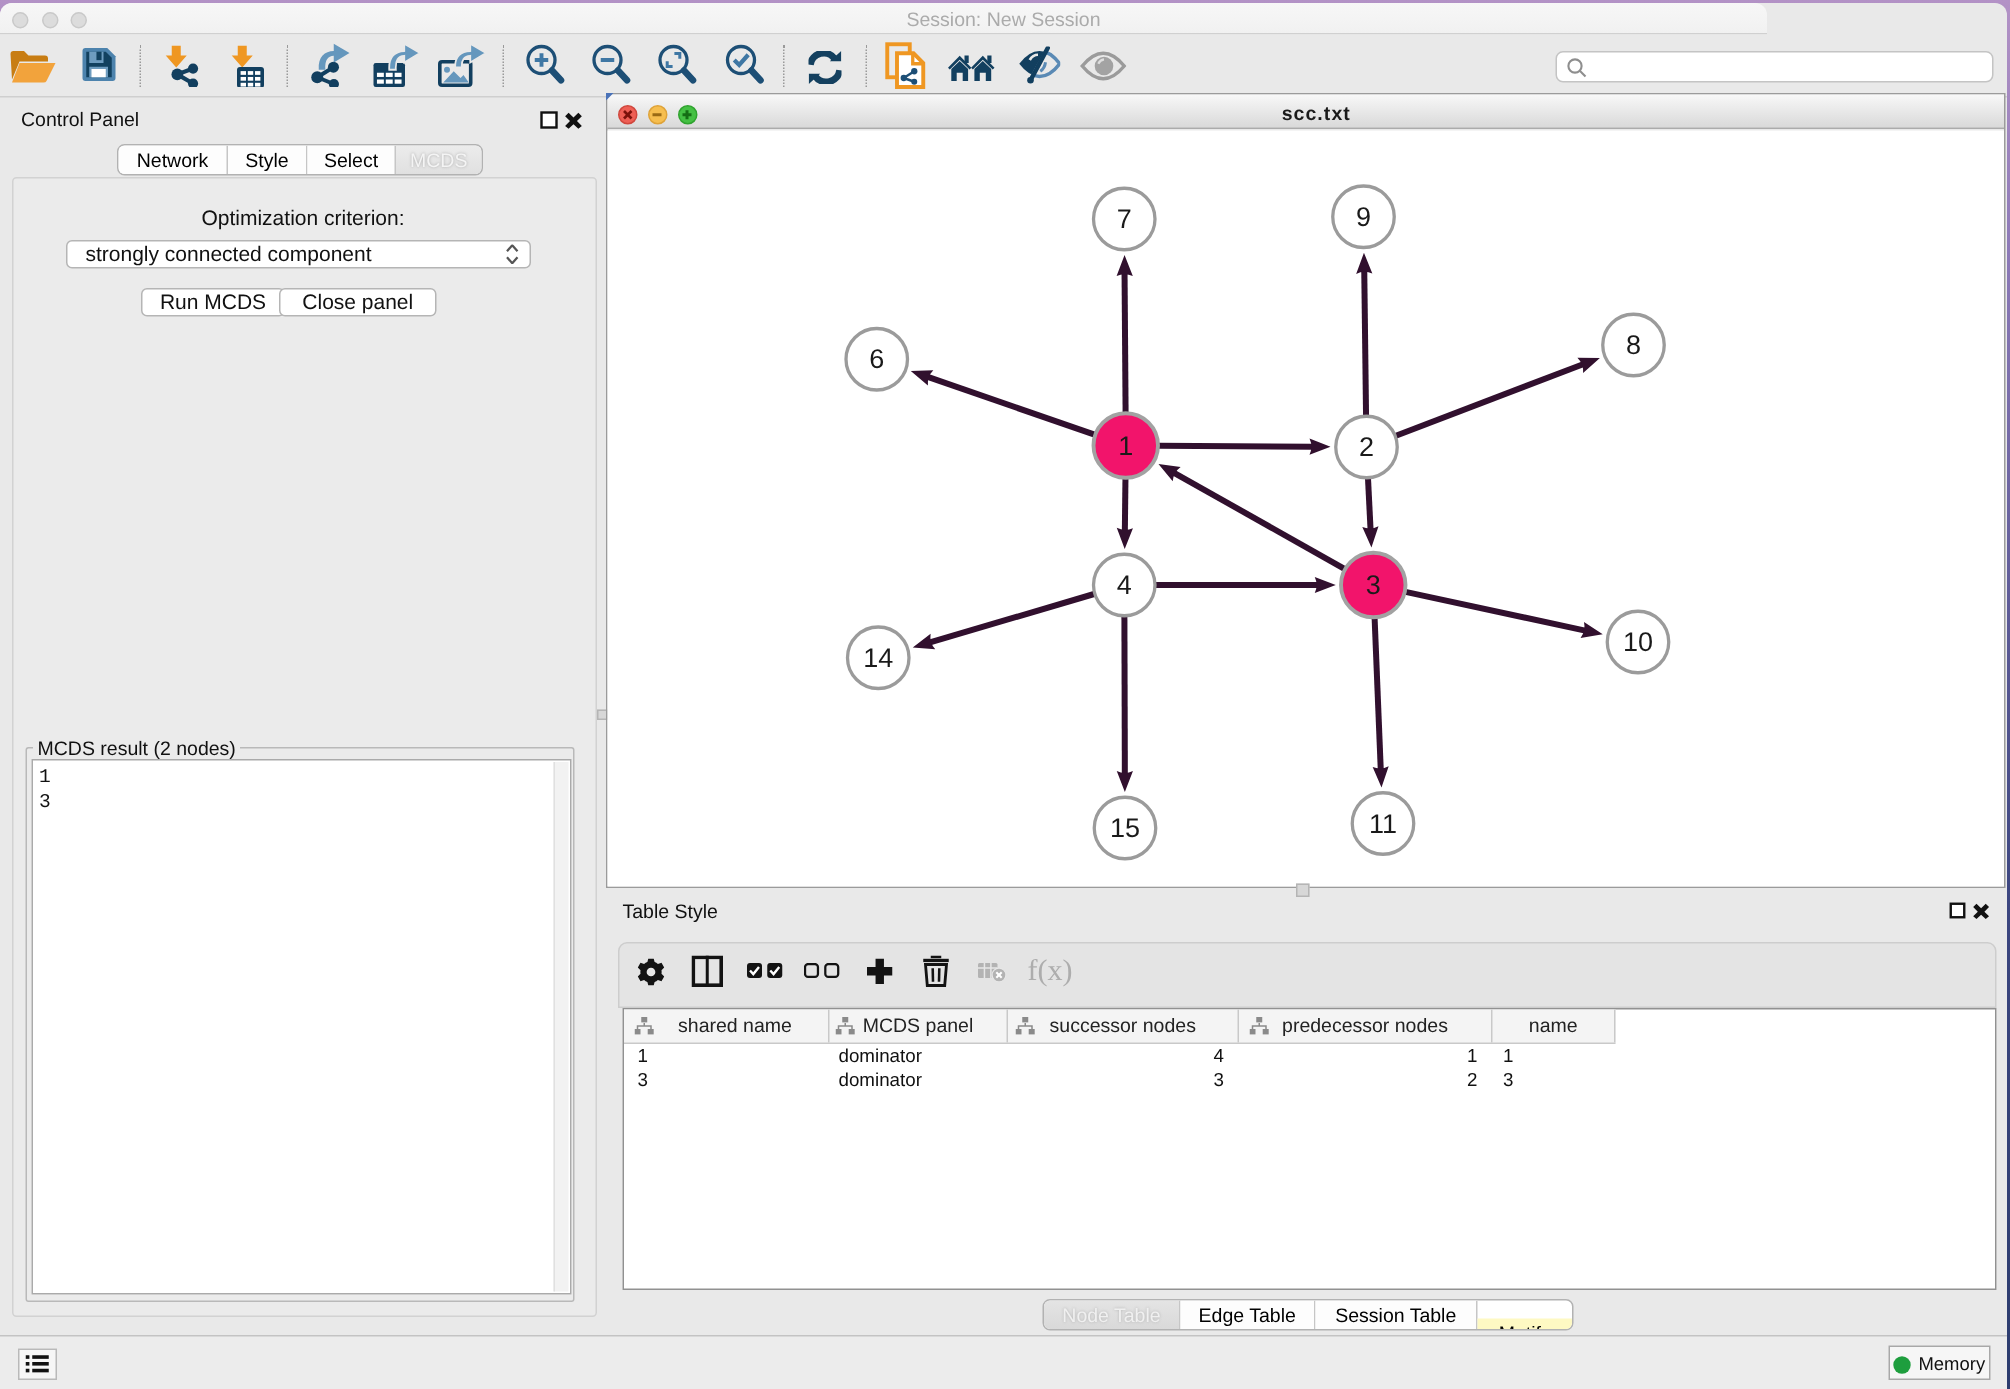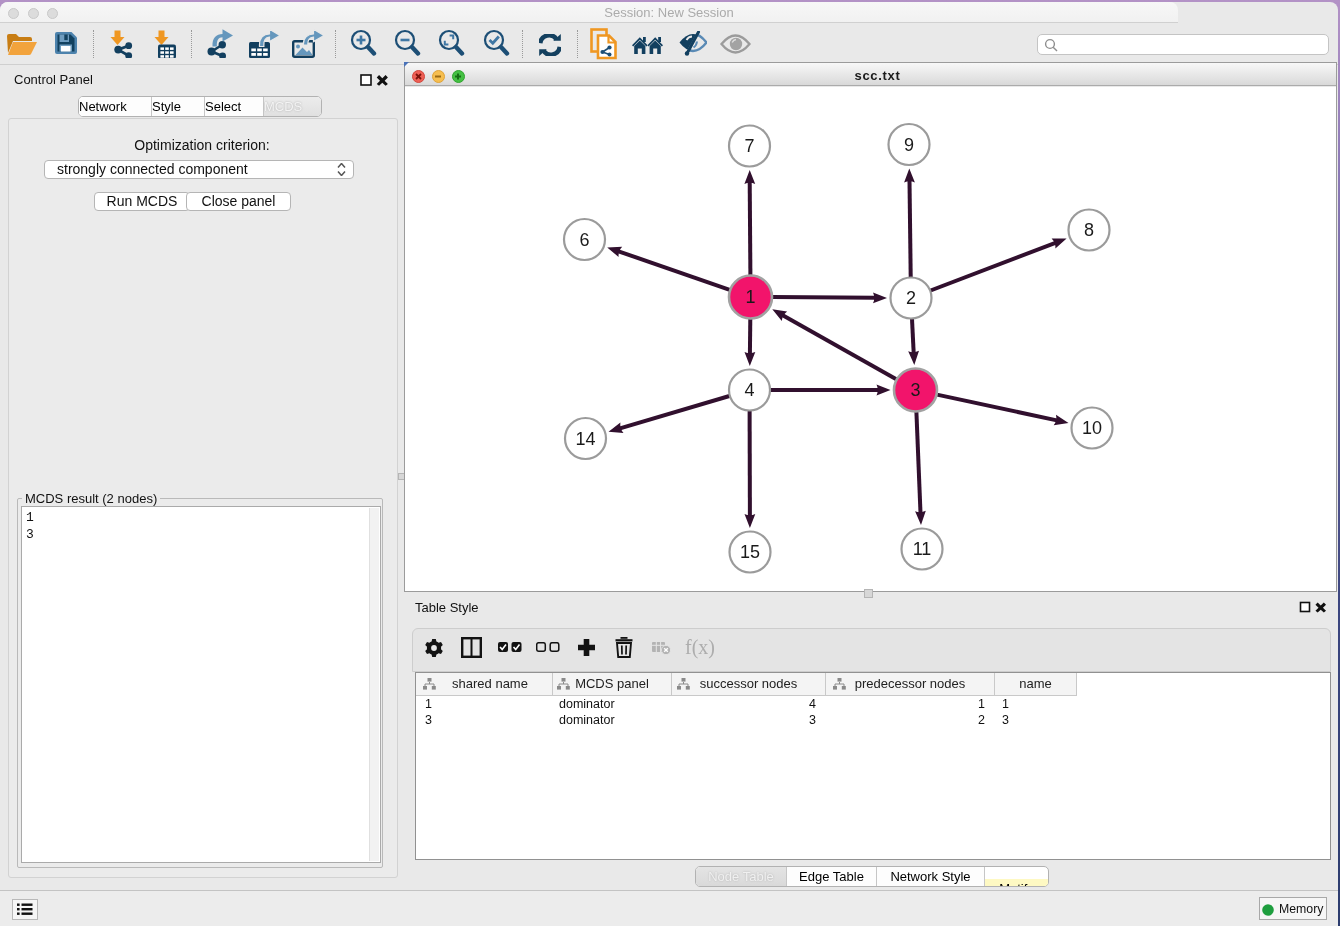--- a/index.html
+++ b/index.html
@@ -20,21 +20,21 @@
  background:#e9e9e9;border-bottom:1px solid #cfcfcf;}
 .tsep{position:absolute;top:7px;height:28px;width:0;border-left:1px dotted #9a9a9a;}
 .ticon{position:absolute;top:5px;}
 .search{position:absolute;left:1037px;top:11px;width:290px;height:19px;background:#fff;
  border:1px solid #c4c4c4;border-radius:5px;}
 
 .cp-title{position:absolute;left:14px;top:72px;font-size:13px;color:#111;}
 .tabgrp{position:absolute;left:78px;top:96px;height:21px;display:flex;
  border:1px solid #b2b2b2;border-radius:5px;overflow:hidden;box-sizing:border-box;
  font-size:13px;background:#fff;}
-.tabgrp div{padding:0;line-height:19px;border-right:1px solid #c6c6c6;}
+.tabgrp div{padding:0;text-align:center;line-height:19px;border-right:1px solid #c6c6c6;}
 .tabgrp div:last-child{border-right:none;}
 .cpane{position:absolute;left:8px;top:118px;width:388px;height:758px;
  background:#ebebeb;border:1px solid #d2d2d2;border-radius:3px;}
 .optlab{position:absolute;left:0;top:137px;width:404px;text-align:center;font-size:14px;color:#111;}
 .combo{position:absolute;left:44px;top:160px;width:310px;height:19px;background:#fff;
  border:1px solid #b5b5b5;border-radius:4px;box-sizing:border-box;font-size:14px;
  line-height:17px;padding-left:12px;color:#111;}
 .btn{position:absolute;top:192px;height:19px;background:#fff;border:1px solid #b5b5b5;
  border-radius:4px;box-sizing:border-box;font-size:14px;text-align:center;
  line-height:17px;color:#111;}
@@ -485,21 +485,21 @@
 <div class="trow" style="left:910px;top:695.5px;width:75px;text-align:right;">1</div>
 <div class="trow" style="left:1002px;top:695.5px;">1</div>
 <div class="trow" style="left:425px;top:712px;">3</div>
 <div class="trow" style="left:559px;top:712px;">dominator</div>
 <div class="trow" style="left:740px;top:712px;width:76px;text-align:right;">3</div>
 <div class="trow" style="left:910px;top:712px;width:75px;text-align:right;">2</div>
 <div class="trow" style="left:1002px;top:712px;">3</div>
 <div class="bt-tabs">
  <div style="width:90px;background:linear-gradient(#e4e4e4,#d9d9d9);color:#f0f0f0;text-shadow:0 0 2px #b0b0b0;">Node Table</div>
  <div style="width:89px;background:#fdfdfd;">Edge Table</div>
- <div style="width:107px;background:#fdfdfd;">Network Style</div>
+ <div style="width:107px;background:#fdfdfd;">Session Table</div>
  <div style="width:63px;background:#fef9c3;margin-top:12px;">Motifs</div>
 </div>
 <div class="status"></div>
 <div class="listbtn">
  <svg width="16" height="13" viewBox="0 0 16 13" style="position:absolute;left:4px;top:3px;">
   <g fill="#111">
         <rect x="0" y="0.5" width="2.6" height="2.4"></rect>
         <rect x="0" y="5" width="2.6" height="2.4"></rect>
         <rect x="0" y="9.5" width="2.6" height="2.4"></rect>
   <rect x="4.5" y="0.5" width="11" height="2.4"></rect>

